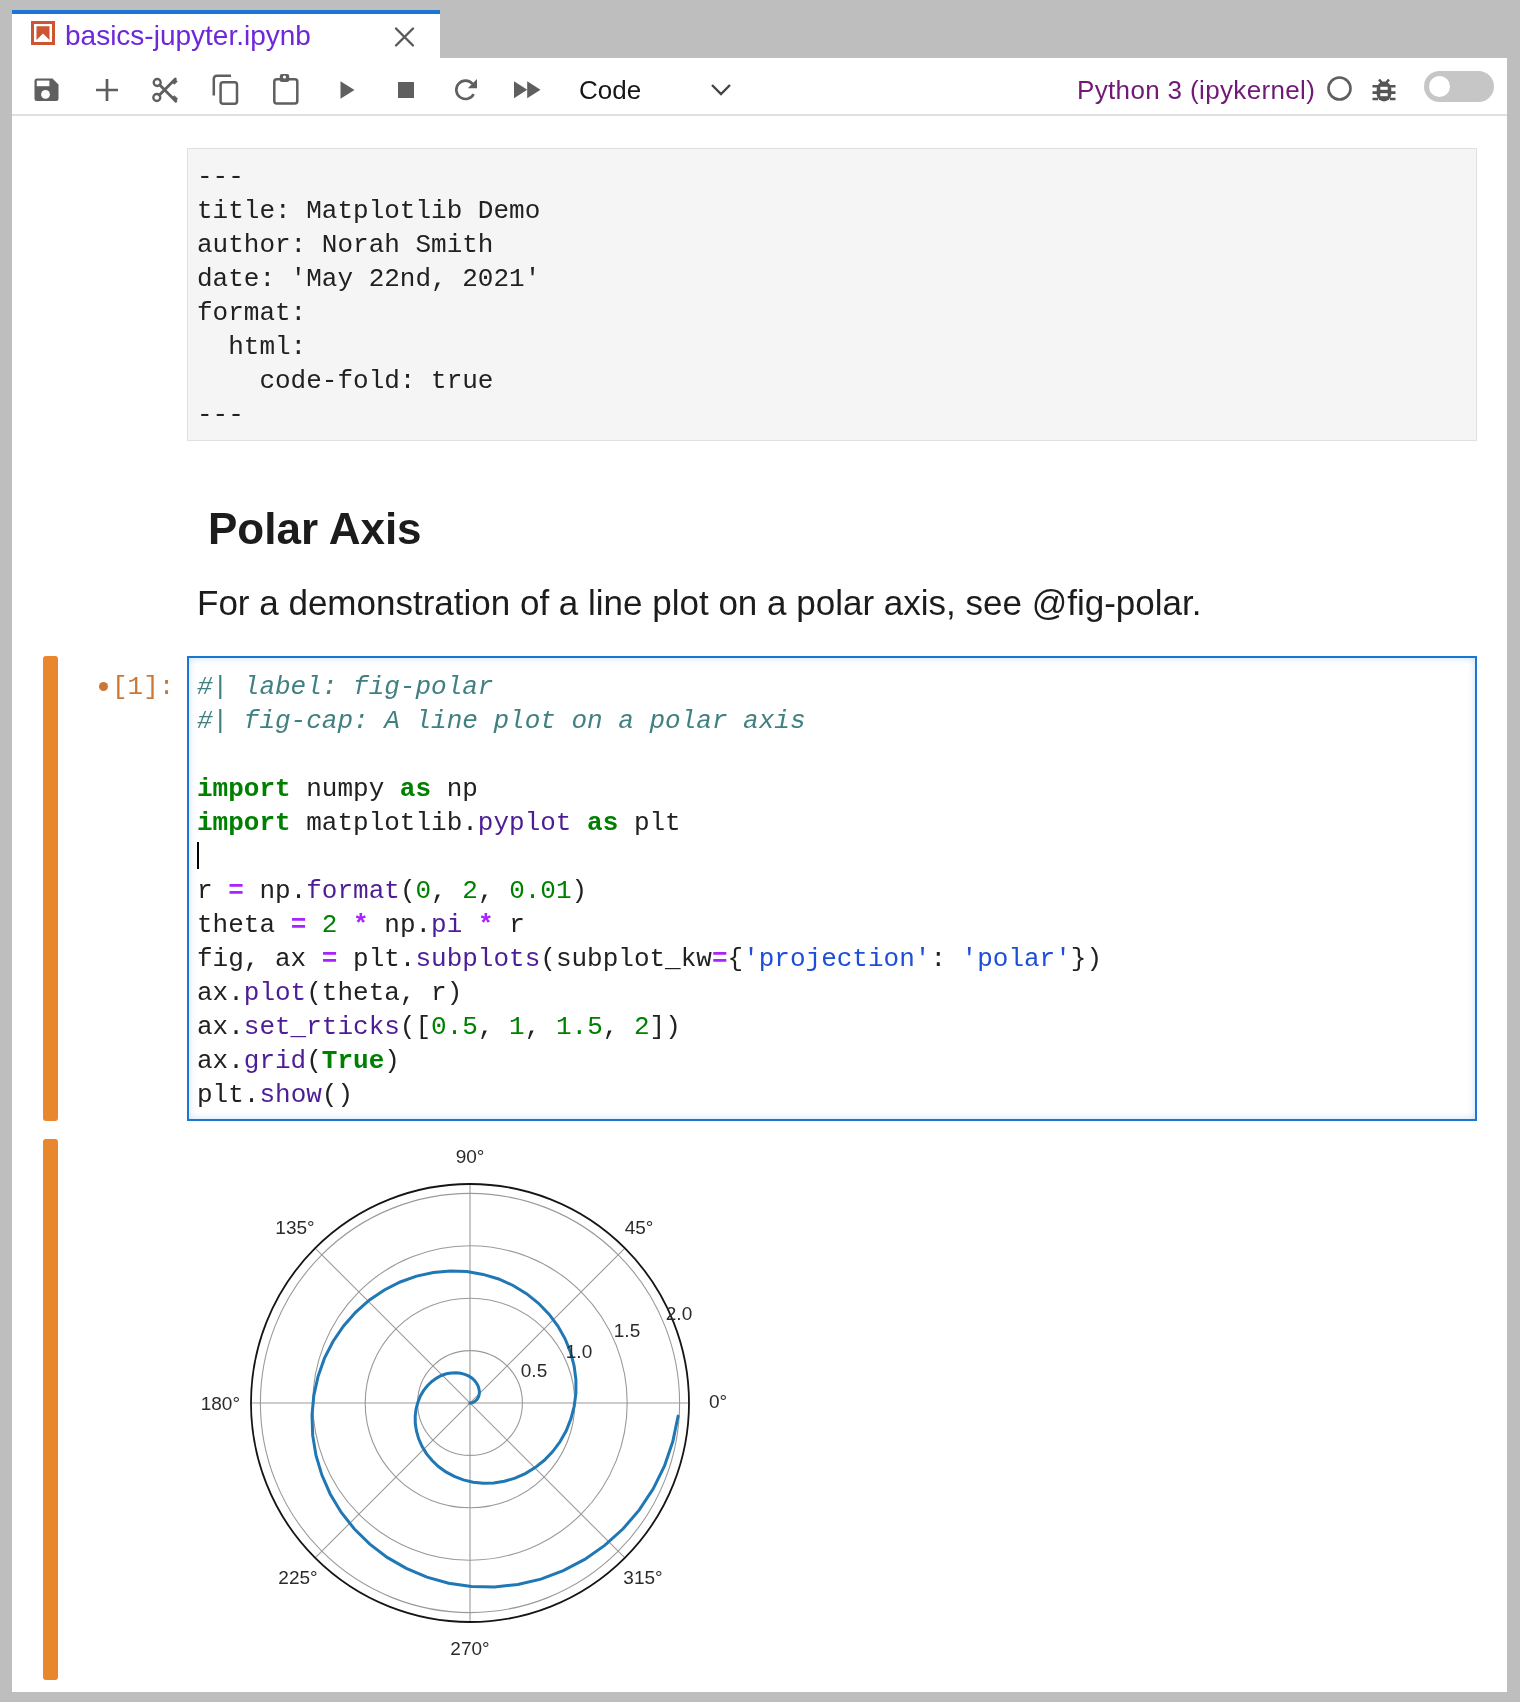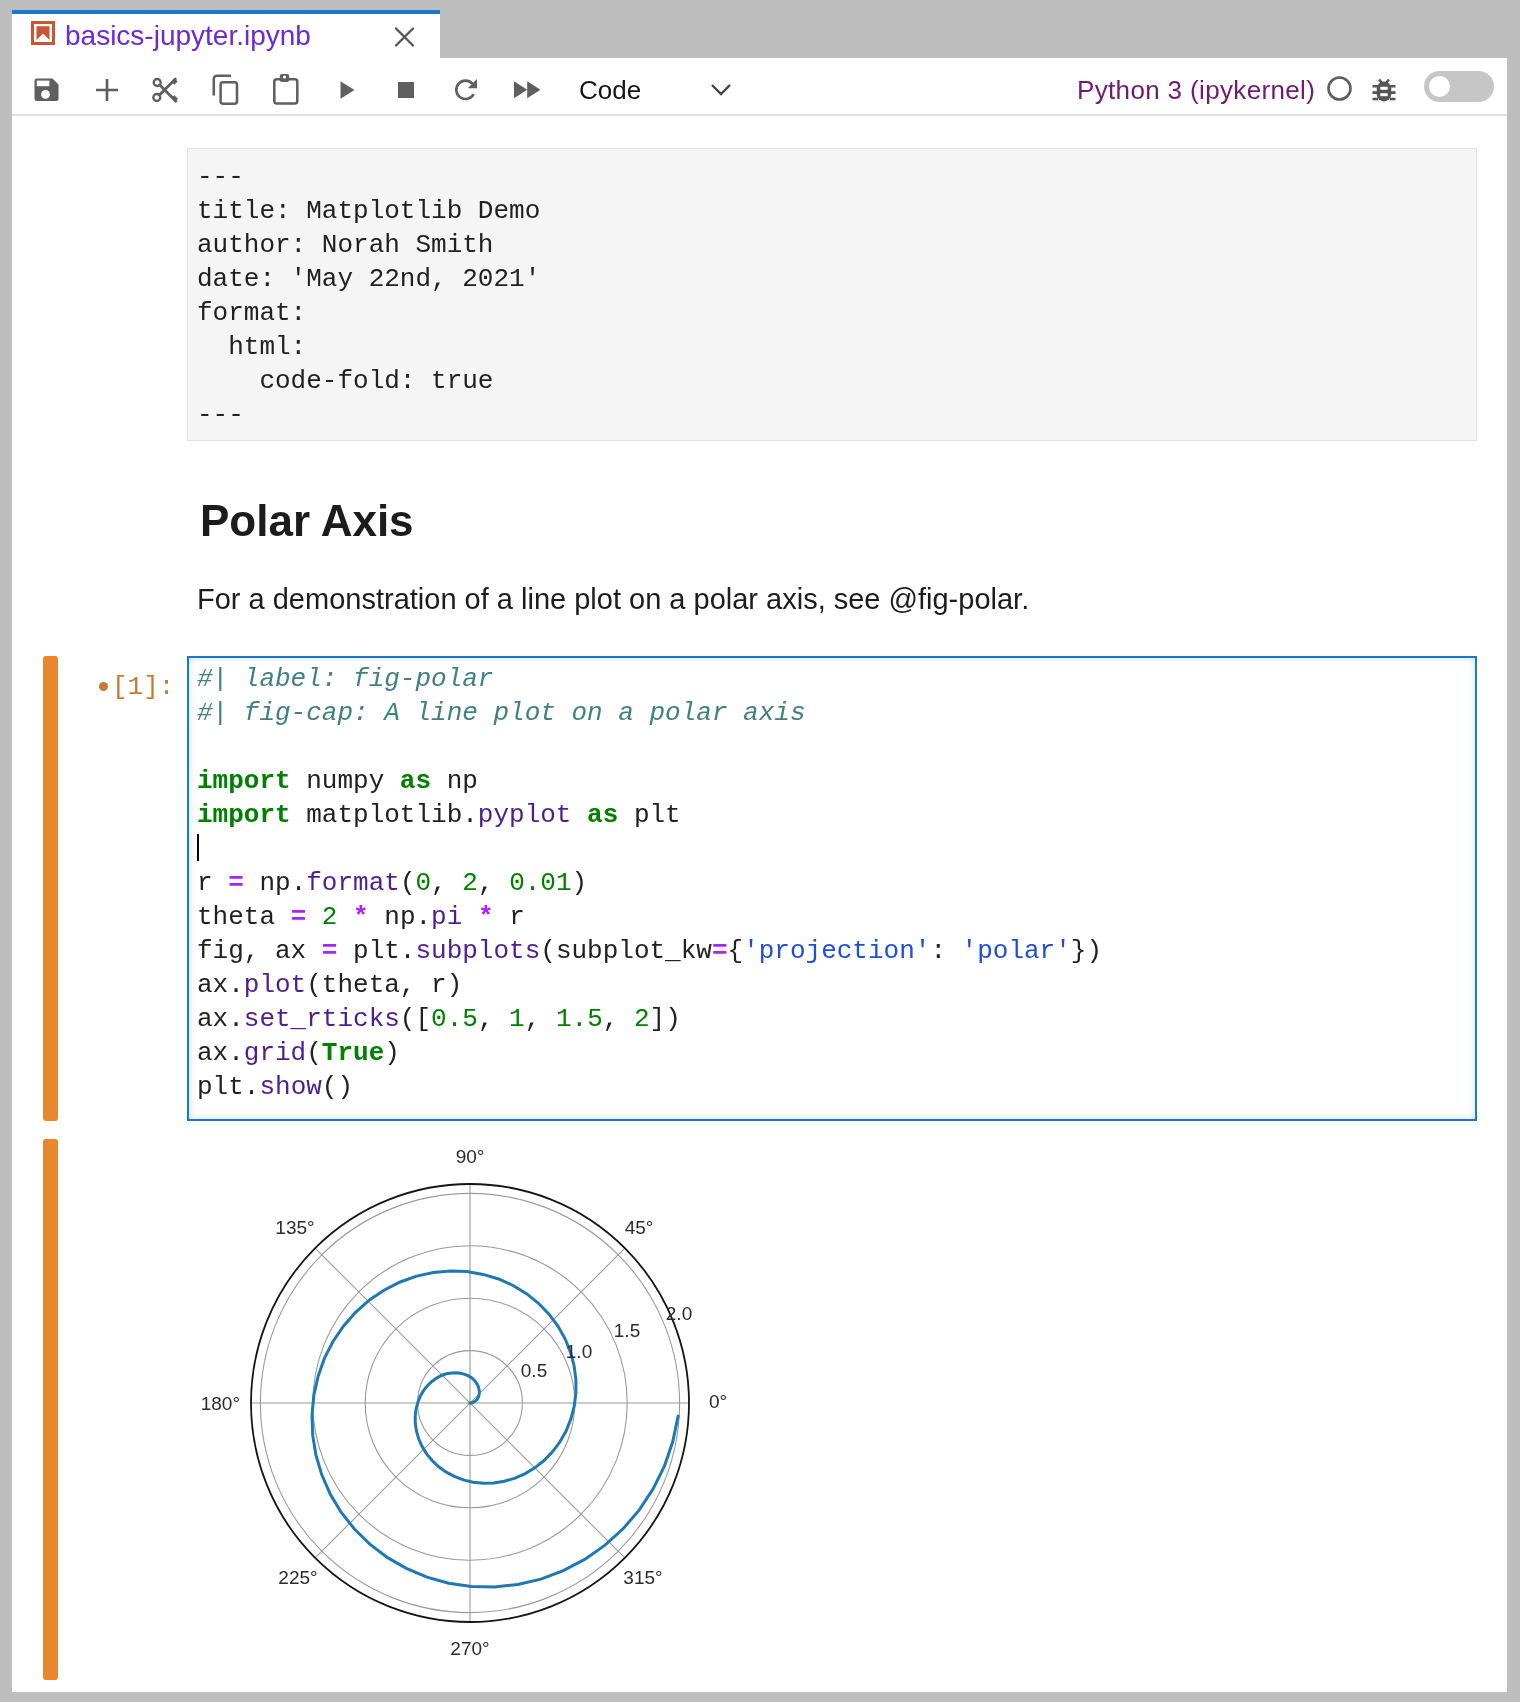--- a/index.html
+++ b/index.html
@@ -12,28 +12,28 @@
   .toolbar{left:12px;top:58px;width:1495px;height:56px;background:#ffffff;border-bottom:2px solid #e0e0e0;}
   .content{left:12px;top:116px;width:1495px;height:1576px;background:#ffffff;}
   .kname{left:1077px;top:75px;font-size:26px;letter-spacing:0.35px;color:#701a75;}
   .codelbl{left:579px;top:75px;font-size:26px;color:#161616;}
   .toggle{left:1424px;top:71px;width:70px;height:31px;background:#c6c6c6;border-radius:16px;}
   .knob{left:1429px;top:76px;width:21px;height:21px;background:#ffffff;border-radius:50%;}
   
   .yaml{left:187px;top:148px;width:1290px;height:293px;box-sizing:border-box;
         background:#f5f5f5;border:1px solid #e0e0e0;padding:11px 9px;
         font-family:"Liberation Mono",monospace;font-size:26px;line-height:34px;color:#212121;white-space:pre;}
-  h1.t{left:196px;top:492px;margin:4px;font-size:44px;font-weight:700;color:#1c1c1c;letter-spacing:0px;}
-  p.t{left:197px;top:583px;margin:0;font-size:29px;color:#1c1c1c;}
+  h1.t{left:196px;top:492px;margin:12px;font-size:44px;font-weight:700;color:#1c1c1c;letter-spacing:0px;}
+  p.t{left:197px;top:583px;margin:0;font-size:35px;color:#1c1c1c;}
   .bar1{left:43px;top:656px;width:15px;height:465px;background:#e8872d;border-radius:3px;}
   .bar2{left:43px;top:1139px;width:15px;height:541px;background:#e8872d;border-radius:3px;}
   .bullet{left:99px;top:682px;width:9px;height:9px;border-radius:50%;background:#cc7834;}
   .prompt{left:112px;top:670px;font-family:"Liberation Mono",monospace;font-size:26px;line-height:34px;color:#cc7834;}
   .code{left:187px;top:656px;width:1290px;height:465px;box-sizing:border-box;background:#ffffff;
-        border:2px solid #1976d2;padding:4px 8px;
+        border:2px solid #1976d2;padding:12px 8px;
         font-family:"Liberation Mono",monospace;font-size:26px;line-height:34px;color:#212121;white-space:pre;
         box-shadow:inset 0 0 7px rgba(25,118,210,0.25);}
   .c{color:#408080;font-style:italic;}
   .k{color:#008000;font-weight:bold;}
   .f{color:#4c1d95;}
   .o{color:#aa22ff;font-weight:bold;}
   .n{color:#008000;}
   .s{color:#1d4ed8;}
   .cursor{display:inline-block;width:2px;height:27px;background:#000;vertical-align:-5px;}
   .fig{left:190px;top:1136px;}

